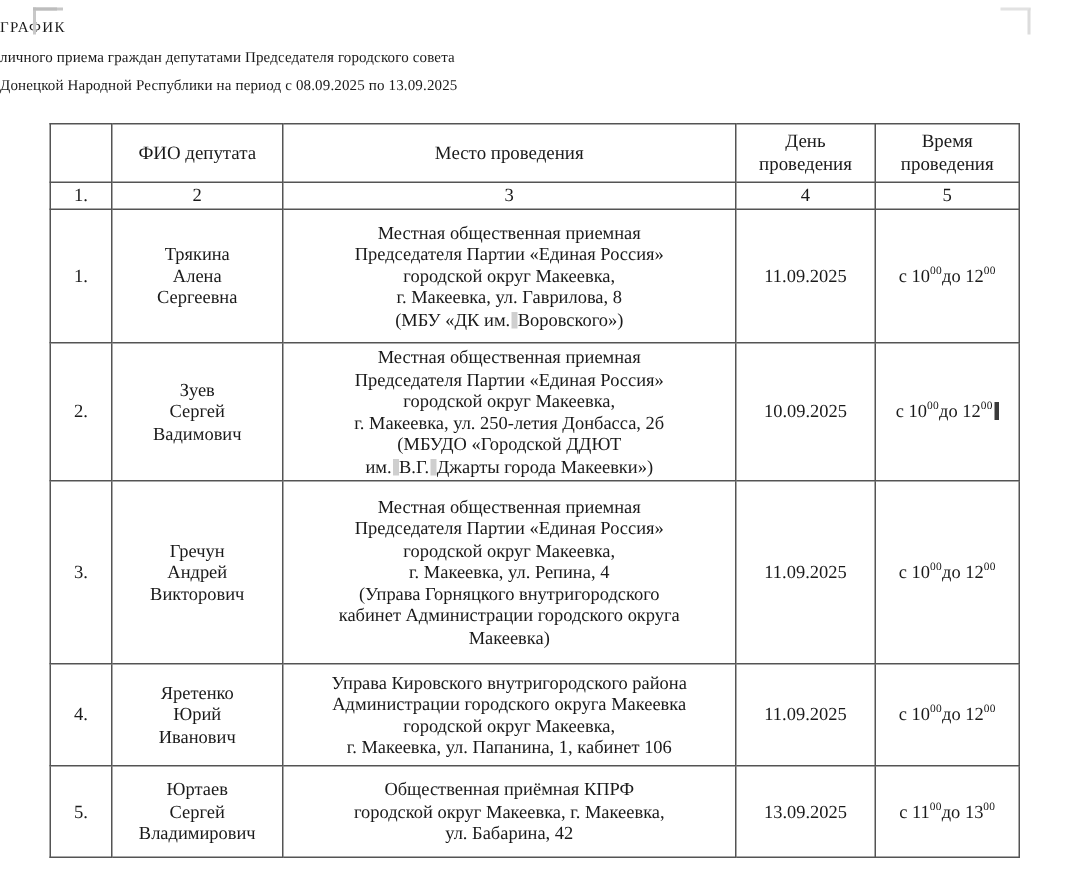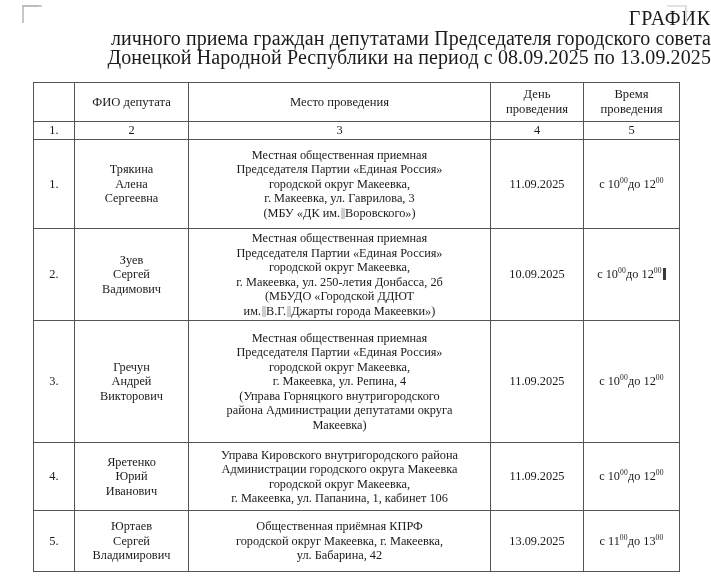--- a/index.html
+++ b/index.html
@@ -31,22 +31,22 @@
     left: -2px; top: -2px;
     width: 16px; height: 0;
     border-top: 2px solid #bdbdbd;
   }
   .corner-mark.tr { right: 24px; top: 5px; border-top: 2px solid #e2e2e2; border-right: 2px solid #dcdcdc; }
 
   
   .doc-heading {
     margin: 0;
     padding-top: 9px;
-    text-align: right;
-    font-size: 20px;
+    text-align: left;
+    font-size: 10px;
     line-height: 19.5px;
     letter-spacing: 0.1px;
   }
   .doc-heading .line {
     display: block;
     white-space: pre;
   }
   .doc-heading .line.title {
     letter-spacing: 0.9px;
   }
@@ -176,21 +176,21 @@
           <td class="cell-no">1.</td>
           <td class="cell-fio">
             <span class="ln">Трякина</span>
             <span class="ln">Алена</span>
             <span class="ln">Сергеевна</span>
           </td>
           <td class="cell-place">
             <span class="ln">Местная общественная приемная</span>
             <span class="ln">Председателя Партии «Единая Россия»</span>
             <span class="ln">городской округ Макеевка,</span>
-            <span class="ln">г. Макеевка, ул. Гаврилова, 3</span>
+            <span class="ln">г. Макеевка, ул. Гаврилова, 8</span>
             <span class="ln">(МБУ «ДК им.<span class="nbsp-mark"></span>Воровского»)</span>
           </td>
           <td class="cell-day">11.09.2025</td>
           <td class="cell-time"><span class="time-cell">с 10<sup class="sup-min">00</sup>до 12<sup class="sup-min">00</sup></span></td>
         </tr>
         <tr style="height: 92px;">
           <td class="cell-no">2.</td>
           <td class="cell-fio">
             <span class="ln">Зуев</span>
             <span class="ln">Сергей</span>
@@ -213,21 +213,21 @@
             <span class="ln">Гречун</span>
             <span class="ln">Андрей</span>
             <span class="ln">Викторович</span>
           </td>
           <td class="cell-place">
             <span class="ln">Местная общественная приемная</span>
             <span class="ln">Председателя Партии «Единая Россия»</span>
             <span class="ln">городской округ Макеевка,</span>
             <span class="ln">г. Макеевка, ул. Репина, 4</span>
             <span class="ln">(Управа Горняцкого внутригородского</span>
-            <span class="ln">района Администрации депутатами округа</span>
+            <span class="ln">кабинет Администрации городского округа</span>
             <span class="ln">Макеевка)</span>
           </td>
           <td class="cell-day">11.09.2025</td>
           <td class="cell-time"><span class="time-cell">с 10<sup class="sup-min">00</sup>до 12<sup class="sup-min">00</sup></span></td>
         </tr>
         <tr style="height: 68px;">
           <td class="cell-no">4.</td>
           <td class="cell-fio">
             <span class="ln">Яретенко</span>
             <span class="ln">Юрий</span>

